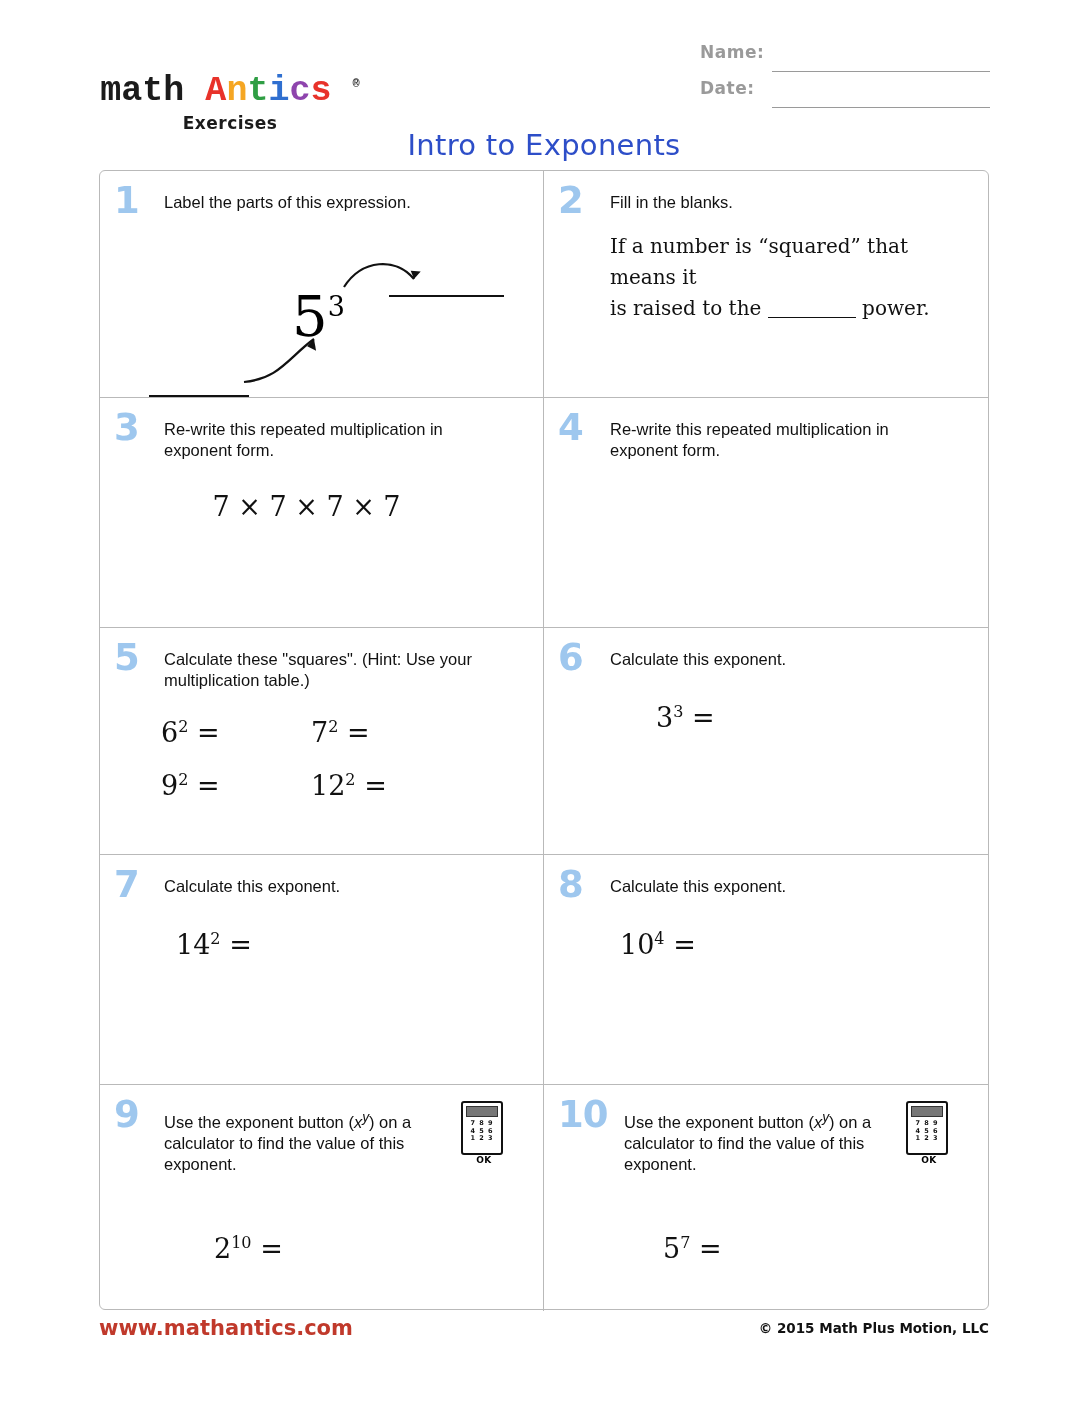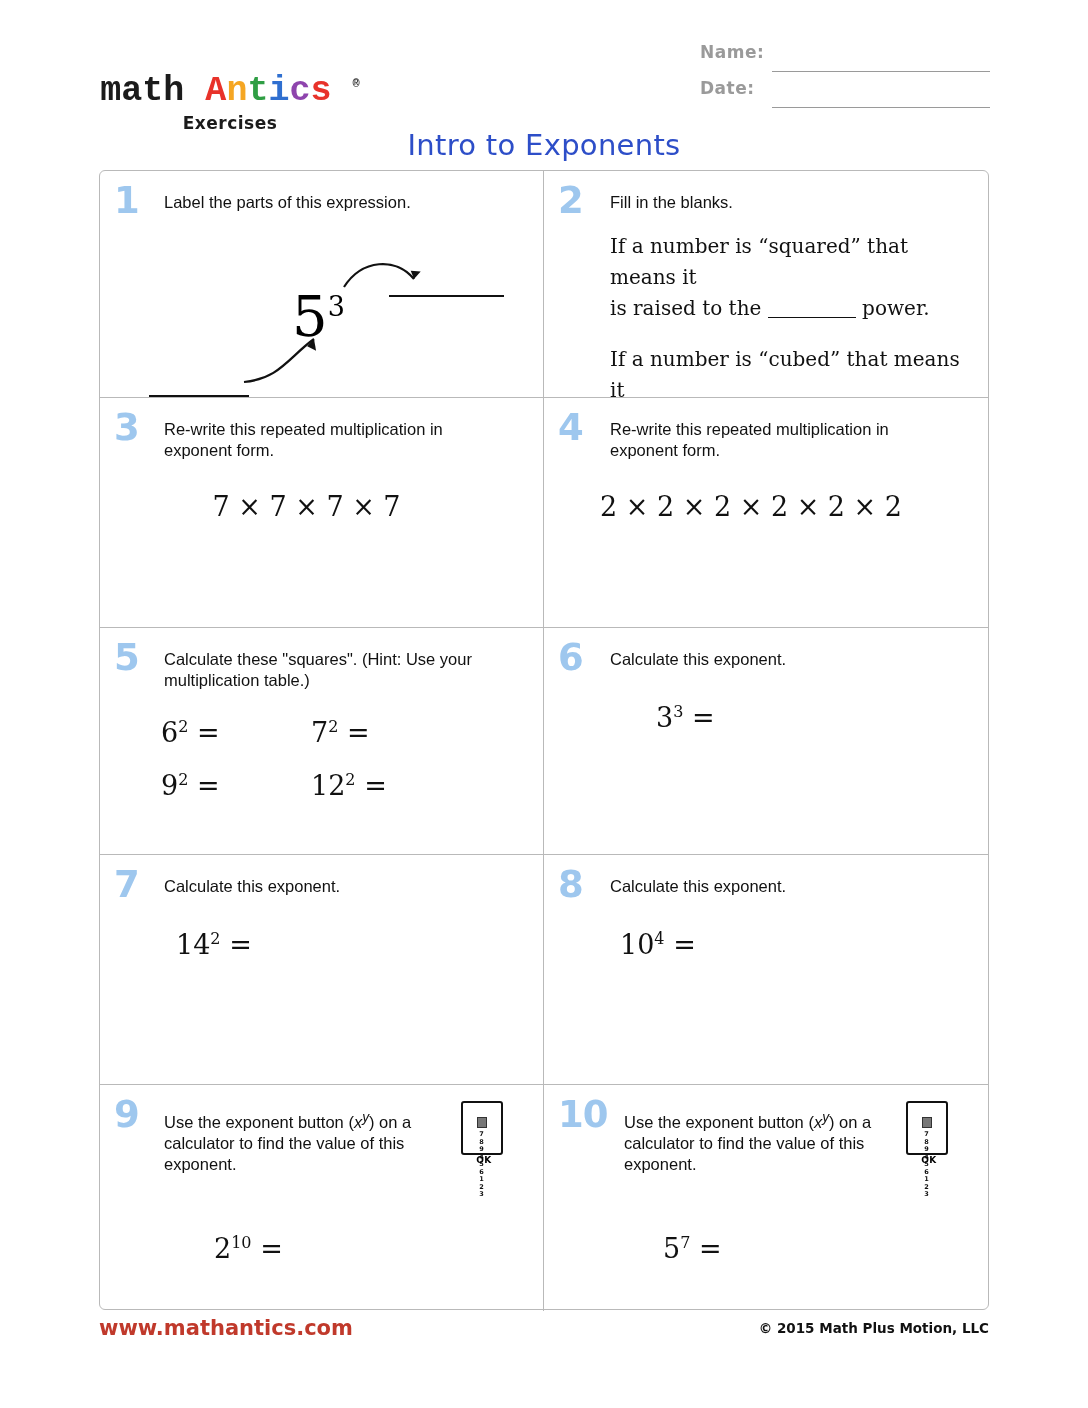--- a/index.html
+++ b/index.html
@@ -235,21 +235,21 @@
   .calc {
     position: absolute;
     right: 40px;
     top: 16px;
     width: 42px;
     height: 54px;
     background: #ffffff;
     border: 2px solid #111;
     border-radius: 3px;
     box-sizing: border-box;
-    padding: 14px;
+    padding: 3px;
   }
   .calc-screen {
     height: 11px;
     background: #777;
     border: 1px solid #333;
     box-sizing: border-box;
   }
   .calc-keys {
     margin-top: 3px;
     font-family: "DejaVu Sans", sans-serif;
@@ -345,39 +345,32 @@
   <div class="cell col2">
     <div class="qnum">2</div>
     <div class="qtext">Fill in the blanks.</div>
     <div class="serif-block">
       <div>
         <span>If a number is “squared” that means it</span><br>
         <span>is raised to the</span>
         <span class="ul"></span>
         <span>power.</span>
       </div>
-      <div class="p2">
-        <span>If a number is “cubed” that means it</span><br>
-        
-        
-        
-      </div>
     </div>
   </div>
 
   <div class="cell">
     <div class="qnum">3</div>
     <div class="qtext">Re-write this repeated multiplication in exponent form.</div>
     <div class="math expr-center">7 × 7 × 7 × 7</div>
   </div>
 
   <div class="cell col2">
     <div class="qnum">4</div>
     <div class="qtext">Re-write this repeated multiplication in exponent form.</div>
-    <div class="math expr-center">2 × 2 × 2 × 2 × 2 × 2</div>
   </div>
 
   <div class="cell">
     <div class="qnum">5</div>
     <div class="qtext">Calculate these "squares".  (Hint: Use your multiplication table.)</div>
     <div class="sq-grid">
       <div class="sq-row">
         <div class="sq-item math"><span>6</span><sup>2</sup> <span>=</span></div>
         <div class="sq-item math"><span>7</span><sup>2</sup> <span>=</span></div>
       </div>

